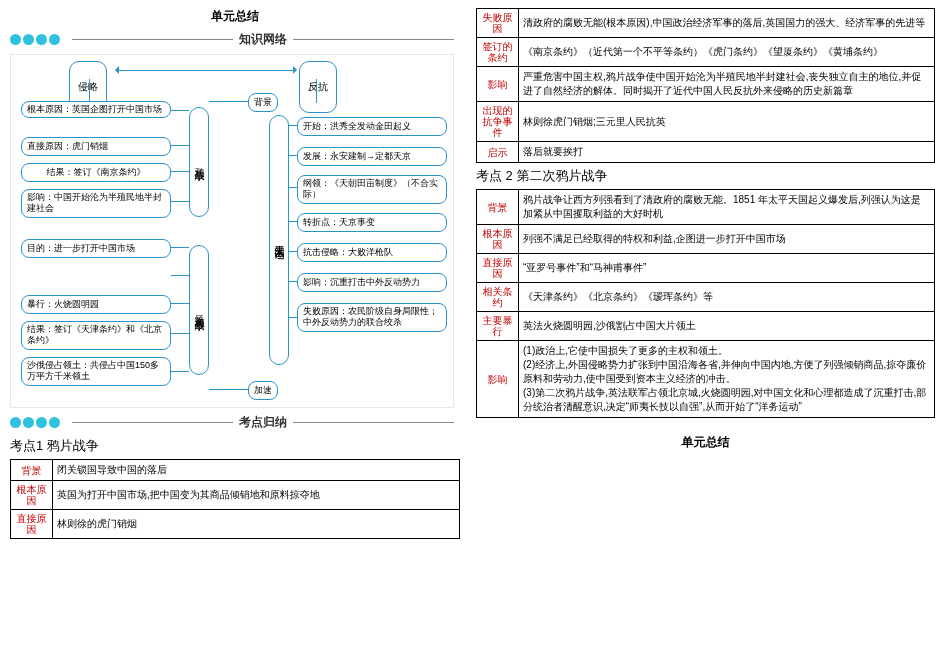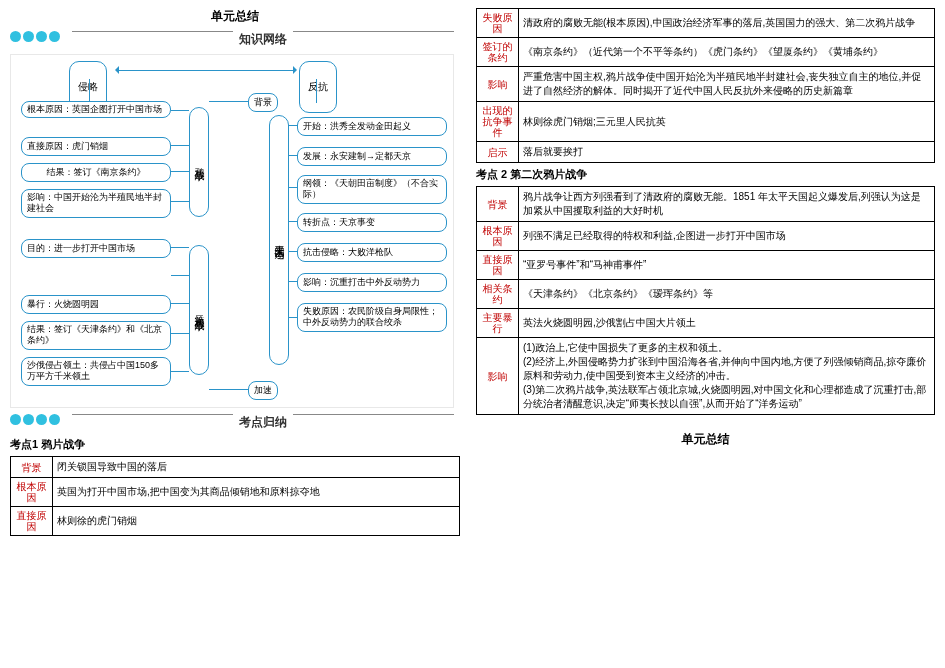--- a/index.html
+++ b/index.html
@@ -18,21 +18,21 @@
   
   .doc-title { text-align: center; font-size: 12px; font-weight: bold; margin-bottom: 6px; }
   .dots {
     display: inline-flex; gap: 2px; vertical-align: middle; margin-right:6px;
   }
   .dots span {
     width: 11px; height: 11px; border-radius: 50%; background:#30c0e0;
     display:inline-block;
   }
   .sec-head {
-    display:flex; align-items:flex-start; margin: 6px 0 6px 0;
+    display:flex; align-items:center; margin: 6px 0 6px 0;
     font-weight:bold; color:#333;
   }
   .sec-head .line { flex:1; border-top:1px solid #888; margin:0 6px; }
   .sec-head .lbl { font-size:12px; font-weight:bold; }
 
   
   .diagram {
     position: relative;
     width: 444px;
     height: 354px;
@@ -85,21 +85,21 @@
     padding:3px 4px;
     font-size:10px;
     vertical-align: middle;
   }
   table.info td.h {
     width: 42px;
     text-align:center;
     color:#c00000;
     line-height:1.1;
   }
-  .kd-title { font-size:11px; margin: 4px 0 4px 0; font-weight: bold; }
+  .kd-title { font-size:13px; margin: 4px 0 4px 0; }
 
   .tiny-line { position:absolute; border-top:1px solid #2a93c9; }
   .tiny-vline { position:absolute; border-left:1px solid #2a93c9; }
 </style>
 </head>
 <body>
 
 <div class="col-left">
 
   <div class="doc-title">单元总结</div>
@@ -204,21 +204,21 @@
   </tbody>
     </table>
 </div>
 
 <div class="col-right">
 
   <table class="info">
     <tbody>
         <tr>
           <td class="h">失败原因</td>
-          <td>清政府的腐败无能(根本原因),中国政治经济军事的落后,英国国力的强大、第二次鸦片战争</td>
+          <td>清政府的腐败无能(根本原因),中国政治经济军事的落后,英国国力的强大、经济军事的先进等</td>
         </tr>
     <tr>
           <td class="h">签订的条约</td>
           <td>《南京条约》（近代第一个不平等条约）《虎门条约》《望厦条约》《黄埔条约》</td>
         </tr>
     <tr>
           <td class="h">影响</td>
           <td>严重危害中国主权,鸦片战争使中国开始沦为半殖民地半封建社会,丧失独立自主的地位,并促进了自然经济的解体。同时揭开了近代中国人民反抗外来侵略的历史新篇章</td>
         </tr>
     <tr>

